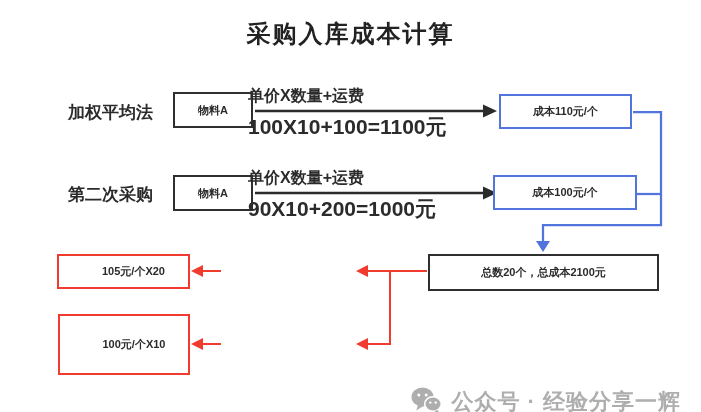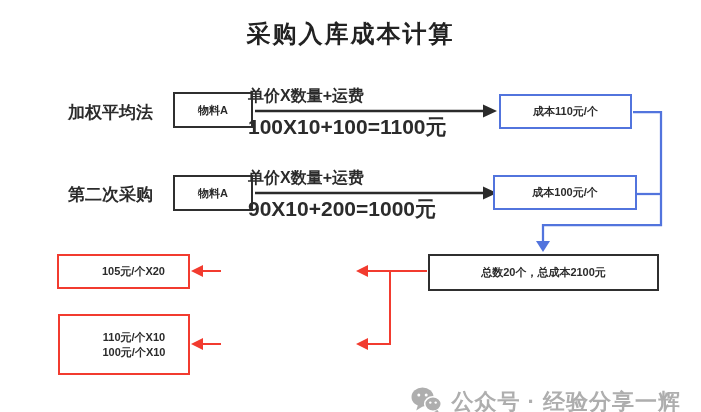--- a/index.html
+++ b/index.html
@@ -97,21 +97,20 @@
   <div class="flow-label big" style="top:195px">90X10+200=1000元</div>
   <div class="box box-blue" style="left:493px;top:175px;width:144px;height:35px">成本100元/个</div>
 
   <div class="box box-dark" style="left:428px;top:254px;width:231px;height:37px;font-weight:700">总数20个，总成本2100元</div>
 
   <div class="box box-red" style="left:57px;top:254px;width:133px;height:35px">
     <span>105元/个X20</span>
   </div>
 
   <div class="box box-red" style="left:58px;top:314px;width:132px;height:61px">
-    <span>110元/个X10</span>
     <span>100元/个X10</span>
   </div>
 
   <div class="watermark">
     <span class="wm-icon">
       <svg width="31" height="27" viewBox="0 0 31 27">
         <ellipse cx="11.5" cy="10" rx="11" ry="9.6" fill="#aeaeae"></ellipse>
         <path d="M7,18 L5.2,23.5 L12,19.3 Z" fill="#aeaeae"></path>
         <circle cx="7.8" cy="8" r="1.5" fill="#ffffff"></circle>
         <circle cx="15.2" cy="8" r="1.5" fill="#ffffff"></circle>

